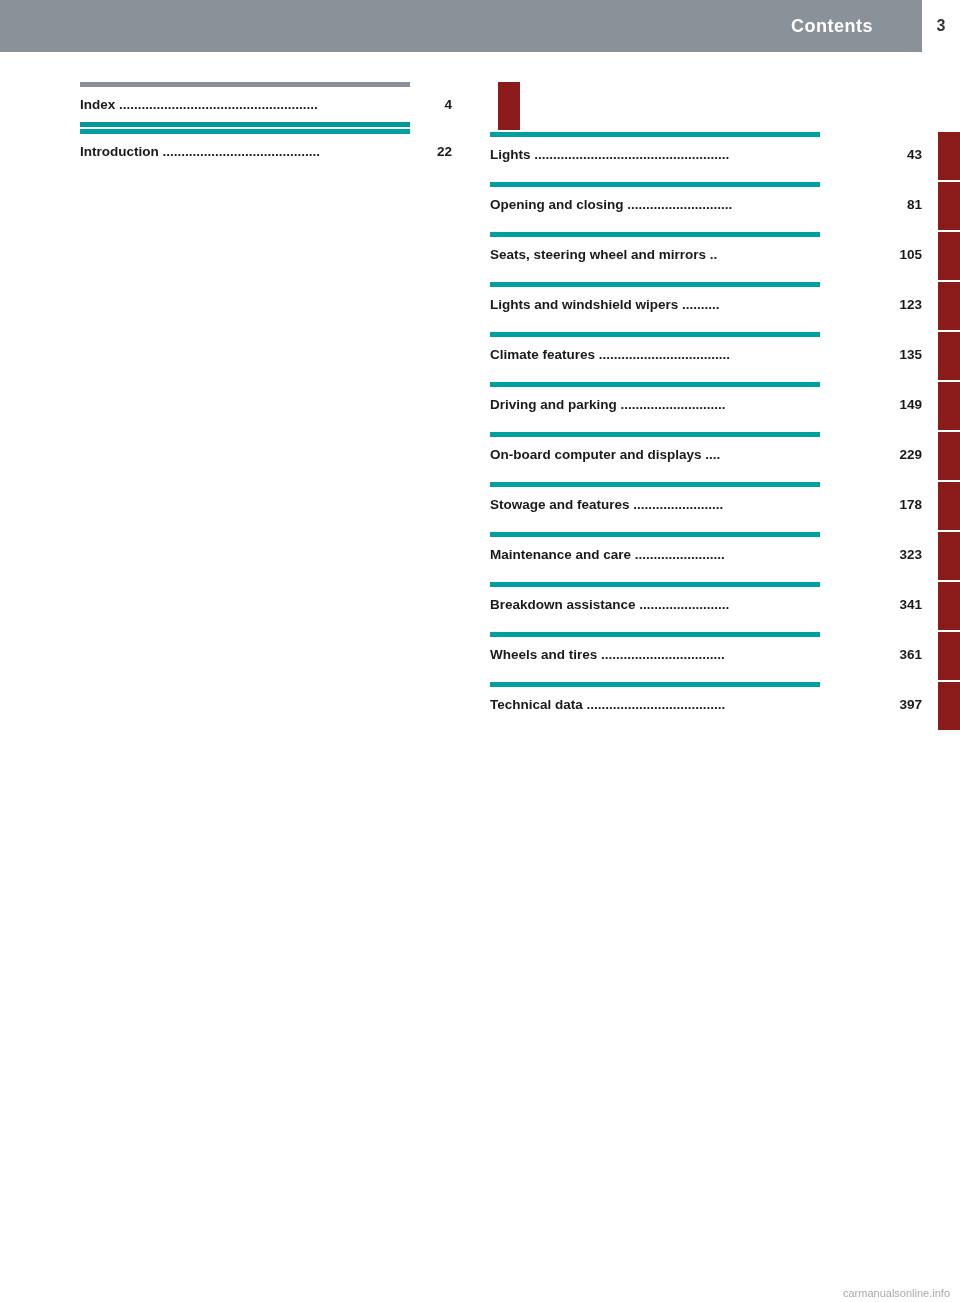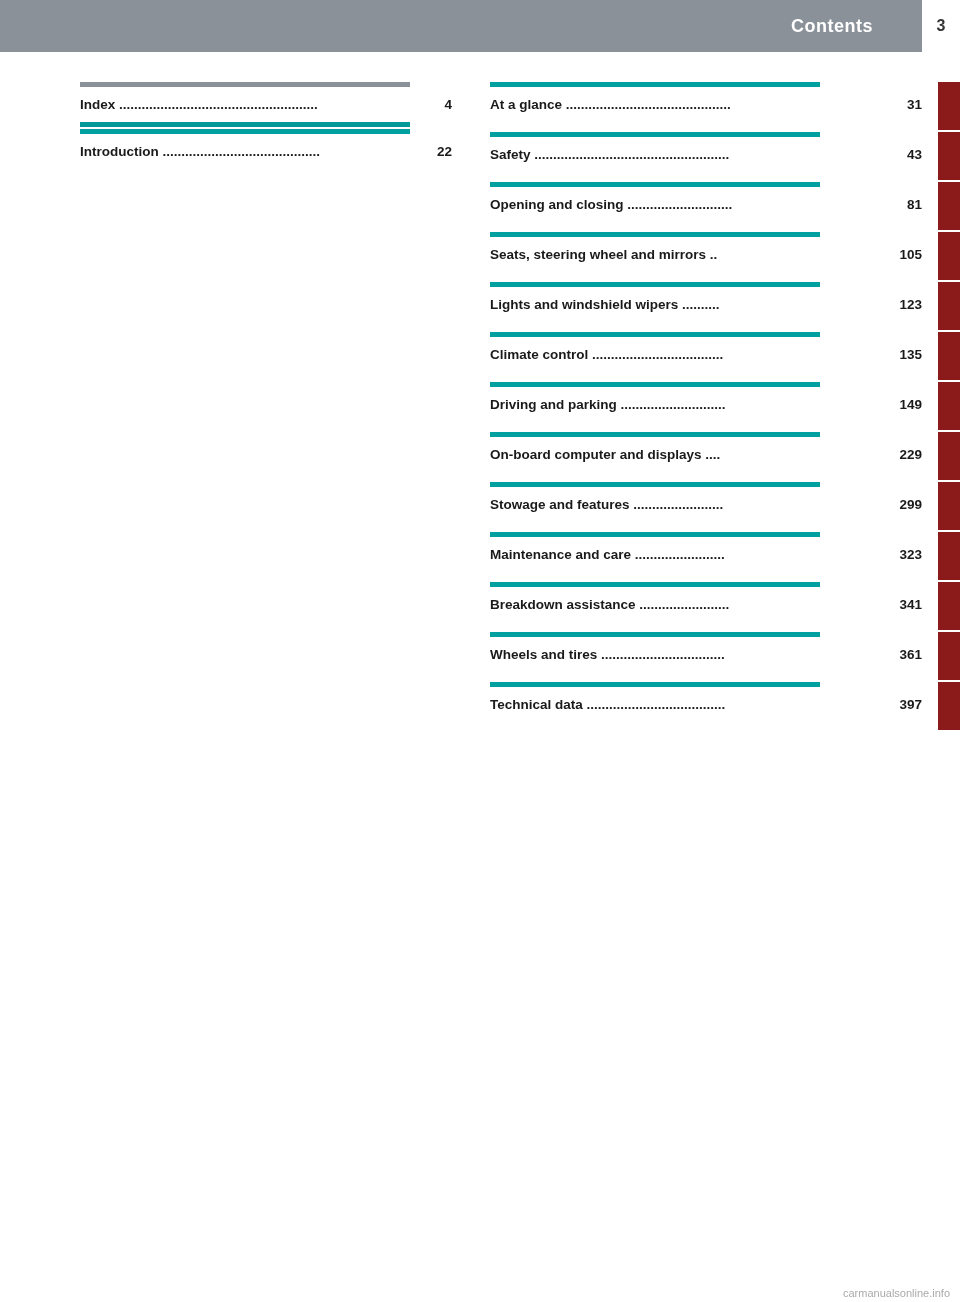--- a/index.html
+++ b/index.html
@@ -190,35 +190,28 @@
         <span class="toc-label">Introduction ..........................................</span>
         <span class="toc-page">22</span>
       </div>
     </div>
 
   </div>
 
   <div class="right-col">
 
     <div class="toc-full-row">
-      <div class="toc-section">
-        <div class="toc-divider"></div>
-        <div class="toc-entry">
-          <span class="toc-label">At a glance ............................................</span>
-          <span class="toc-page">31</span>
-        </div>
-      </div>
-      <div class="right-tab" style="background:#8b1a1a;"></div>
-    </div>
-
-    <div class="toc-full-row">
-      <div class="toc-section">
-        <div class="toc-divider"></div>
-        <div class="toc-entry">
-          <span class="toc-label">Safety ....................................................</span>
+      <div class="right-tab" style="background:#8b1a1a;"></div>
+    </div>
+
+    <div class="toc-full-row">
+      <div class="toc-section">
+        <div class="toc-divider"></div>
+        <div class="toc-entry">
+          <span class="toc-label">Lights ....................................................</span>
           <span class="toc-page">43</span>
         </div>
       </div>
       <div class="right-tab" style="background:#8b1a1a;"></div>
     </div>
 
     <div class="toc-full-row">
       <div class="toc-section">
         <div class="toc-divider"></div>
         <div class="toc-entry">
@@ -248,21 +241,21 @@
           <span class="toc-page">123</span>
         </div>
       </div>
       <div class="right-tab" style="background:#8b1a1a;"></div>
     </div>
 
     <div class="toc-full-row">
       <div class="toc-section">
         <div class="toc-divider"></div>
         <div class="toc-entry">
-          <span class="toc-label">Climate control ...................................</span>
+          <span class="toc-label">Climate features ...................................</span>
           <span class="toc-page">135</span>
         </div>
       </div>
       <div class="right-tab" style="background:#8b1a1a;"></div>
     </div>
 
     <div class="toc-full-row">
       <div class="toc-section">
         <div class="toc-divider"></div>
         <div class="toc-entry">
@@ -282,21 +275,21 @@
         </div>
       </div>
       <div class="right-tab" style="background:#8b1a1a;"></div>
     </div>
 
     <div class="toc-full-row">
       <div class="toc-section">
         <div class="toc-divider"></div>
         <div class="toc-entry">
           <span class="toc-label">Stowage and features ........................</span>
-          <span class="toc-page">299</span>
+          <span class="toc-page">178</span>
         </div>
       </div>
       <div class="right-tab" style="background:#8b1a1a;"></div>
     </div>
 
     <div class="toc-full-row">
       <div class="toc-section">
         <div class="toc-divider"></div>
         <div class="toc-entry">
           <span class="toc-label">Maintenance and care ........................</span>

